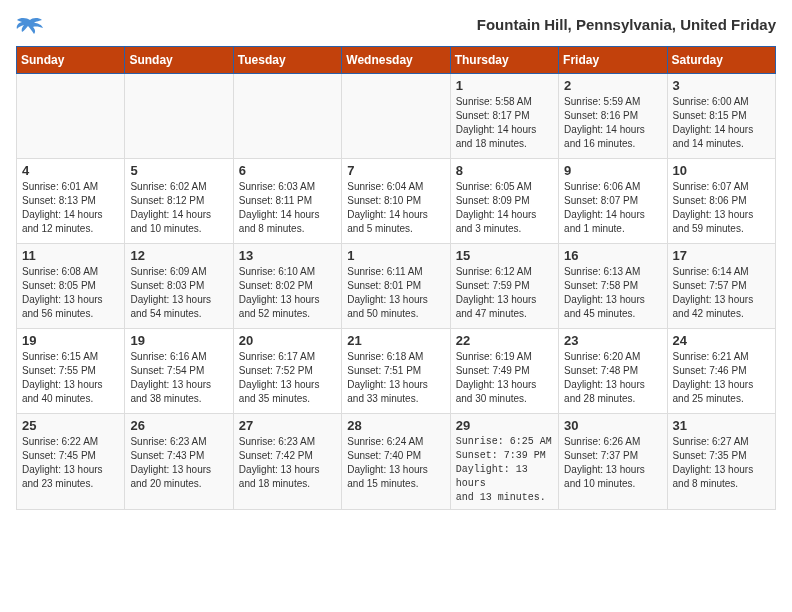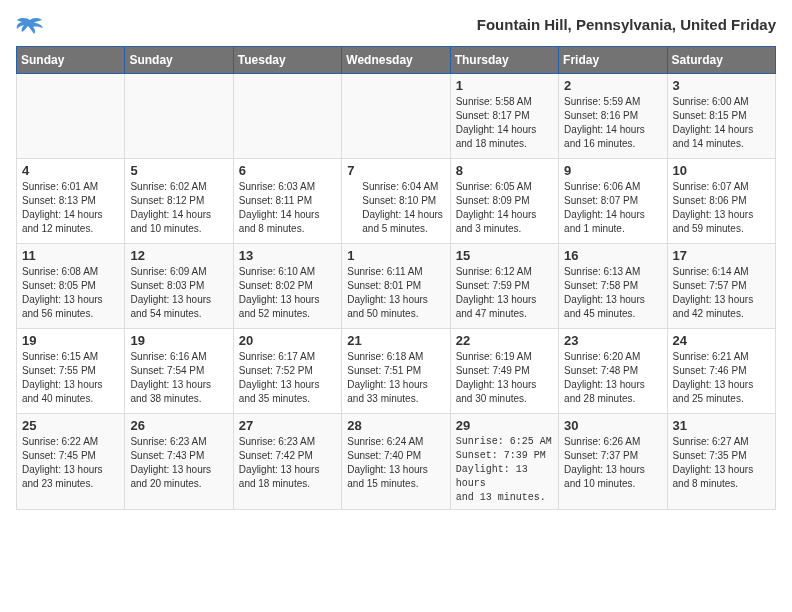--- a/index.html
+++ b/index.html
@@ -37,21 +37,21 @@
       font-size: 15px;
       color: #333;
       font-weight: bold;
     }
     table {
       width: 100%;
       border-collapse: collapse;
       font-size: 11px;
     }
     thead th {
-      background-color: #737373;
+      background-color: #c2410c;
       color: #fff;
       padding: 6px 4px;
       text-align: left;
       font-size: 12px;
       border: 1px solid #2a5fa8;
     }
     tbody td {
       border: 1px solid #ddd;
       vertical-align: top;
       padding: 4px 5px;
@@ -149,21 +149,21 @@
         </td>
         <td>
           <span class="day-number">6</span>
           <div class="day-info" style="white-space: pre-line;">Sunrise: 6:03 AM
 Sunset: 8:11 PM
 Daylight: 14 hours
 and 8 minutes.</div>
         </td>
         <td>
           <span class="day-number">7</span>
-          <div class="day-info" style="white-space: pre-line; margin-left: 15px;">Sunrise: 6:04 AM
+          <div class="day-info" style="white-space: pre-line;">Sunrise: 6:04 AM
 Sunset: 8:10 PM
 Daylight: 14 hours
 and 5 minutes.</div>
         </td>
         <td>
           <span class="day-number">8</span>
           <div class="day-info" style="white-space: pre-line;">Sunrise: 6:05 AM
 Sunset: 8:09 PM
 Daylight: 14 hours
 and 3 minutes.</div>

